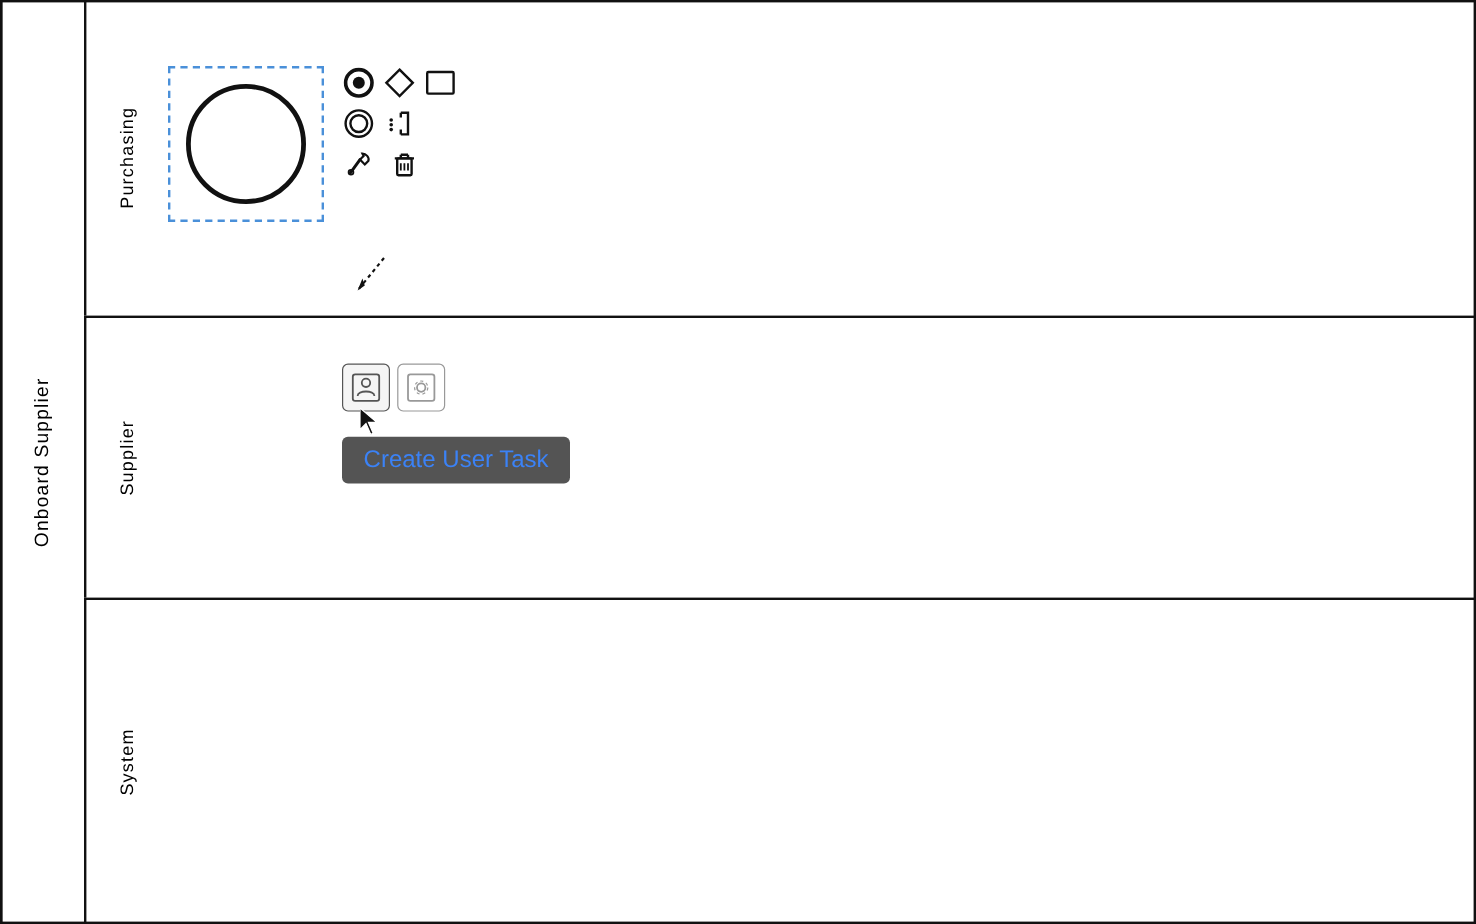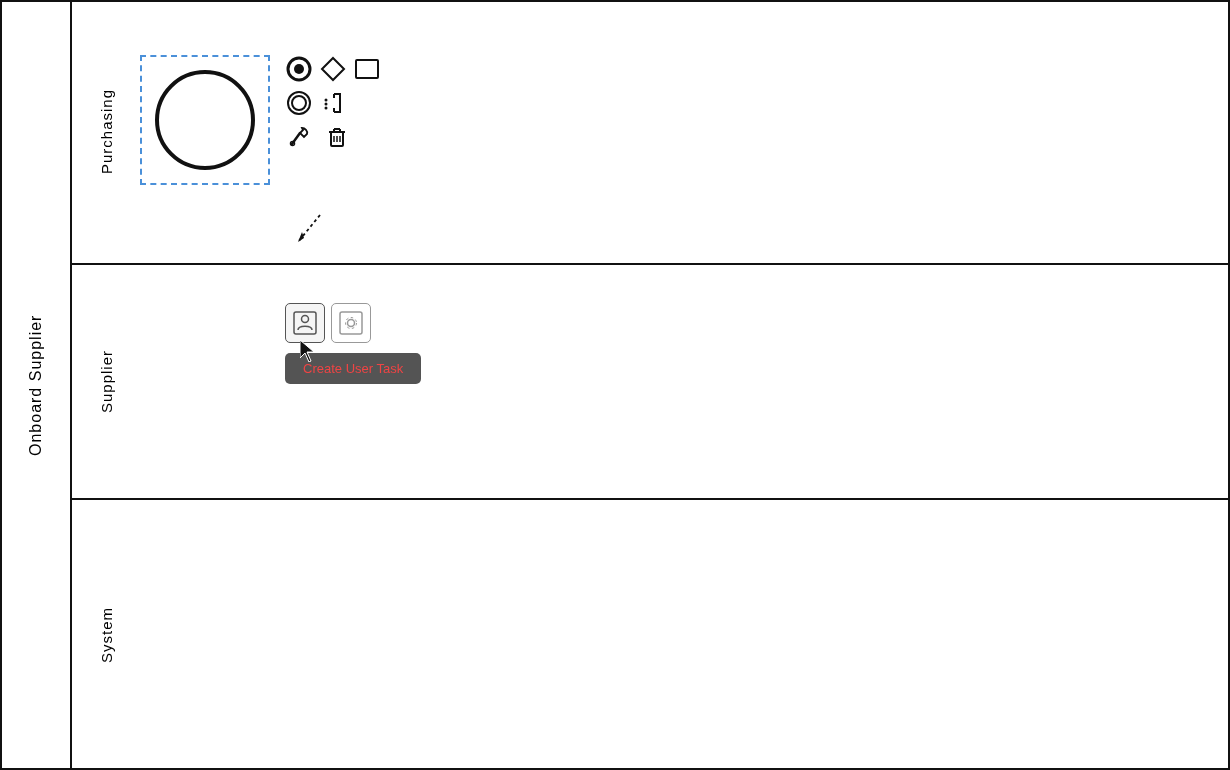--- a/index.html
+++ b/index.html
@@ -118,27 +118,27 @@
       position: relative;
     }
     .task-icon-btn.hovered {
       border-color: #555;
       background: #f5f5f5;
     }
 
     
     .tooltip {
       position: absolute;
-      top: 88px;
+      top: 99px;
       left: 215px;
       background: rgba(60,60,60,0.88);
-      color: #ef4444;
+      color: #3b82f6;
       padding: 8px 18px;
       border-radius: 5px;
-      font-size: 13px;
+      font-size: 20px;
       font-weight: 500;
       white-space: nowrap;
       z-index: 10;
       pointer-events: none;
     }
 
     
     .cursor {
       position: absolute;
       top: 75px;

